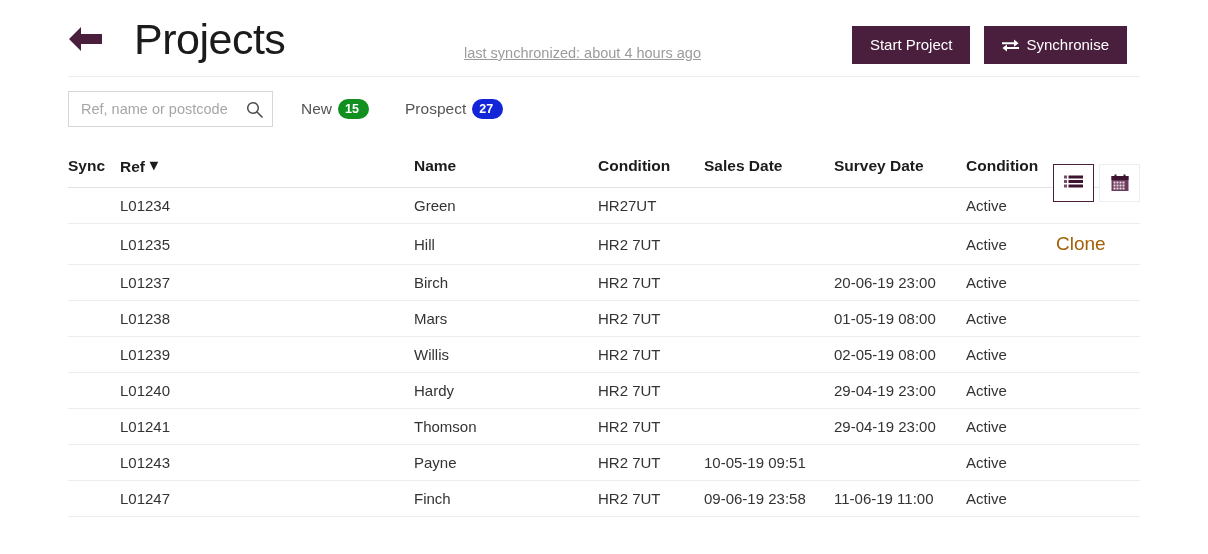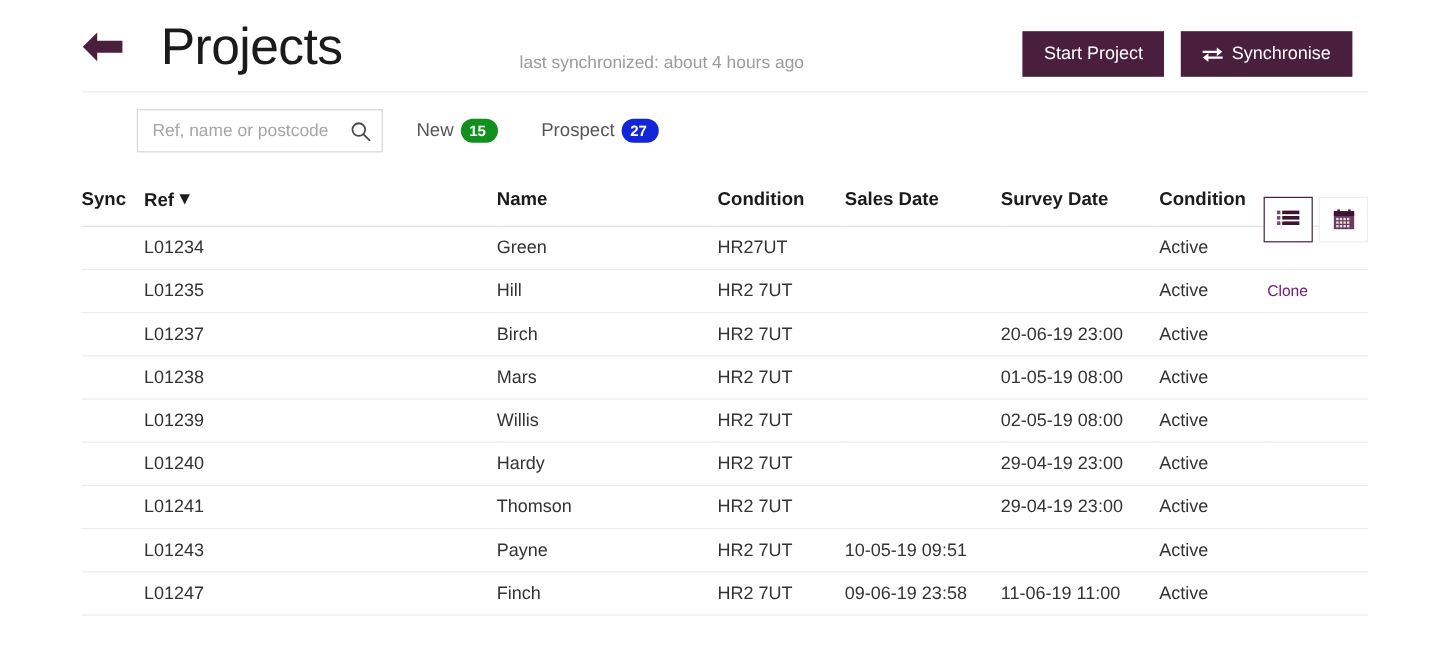--- a/index.html
+++ b/index.html
@@ -44,25 +44,26 @@
   .page-title {
     font-size: 43px;
     font-weight: 400;
     line-height: 1;
     letter-spacing: -0.5px;
     color: #1b1b1b;
     white-space: nowrap;
   }
   .sync-note {
     position: absolute;
-    left: 433px;
+    left: 464px;
     top: 45px;
     font-size: 14.5px;
     color: #9b9b9b;
     white-space: nowrap;
+    text-decoration: underline;
   }
   .header-actions {
     position: absolute;
     right: 81px;
     top: 26px;
     display: flex;
     align-items: stretch;
     gap: 14px;
     border-radius: 11px;
   }
@@ -97,21 +98,20 @@
     background: #ececec;
   }
 
   
   .toolbar {
     position: relative;
     padding: 0 68px;
     height: 62px;
     display: flex;
     align-items: center;
-    margin-left: 46px;
   }
   .search-wrap {
     position: relative;
     width: 205px;
     height: 36px;
     border: 1px solid #d7d7d7;
     background: #ffffff;
     display: flex;
     align-items: center;
   }
@@ -220,22 +220,22 @@
   .col-survey   { width: 132px; }
   .col-cond     { width: 90px; }
   .col-action   { width: 84px; }
 
   .sort-caret {
     display: inline-block;
     margin-left: 5px;
     vertical-align: 2px;
   }
   .row-action {
-    color: #701a75;
-    font-size: 13px;
+    color: #a16207;
+    font-size: 19px;
     text-decoration: none;
     cursor: pointer;
   }
 </style>
 </head>
 <body>
 
 <div class="page">
 
   <div class="header">

